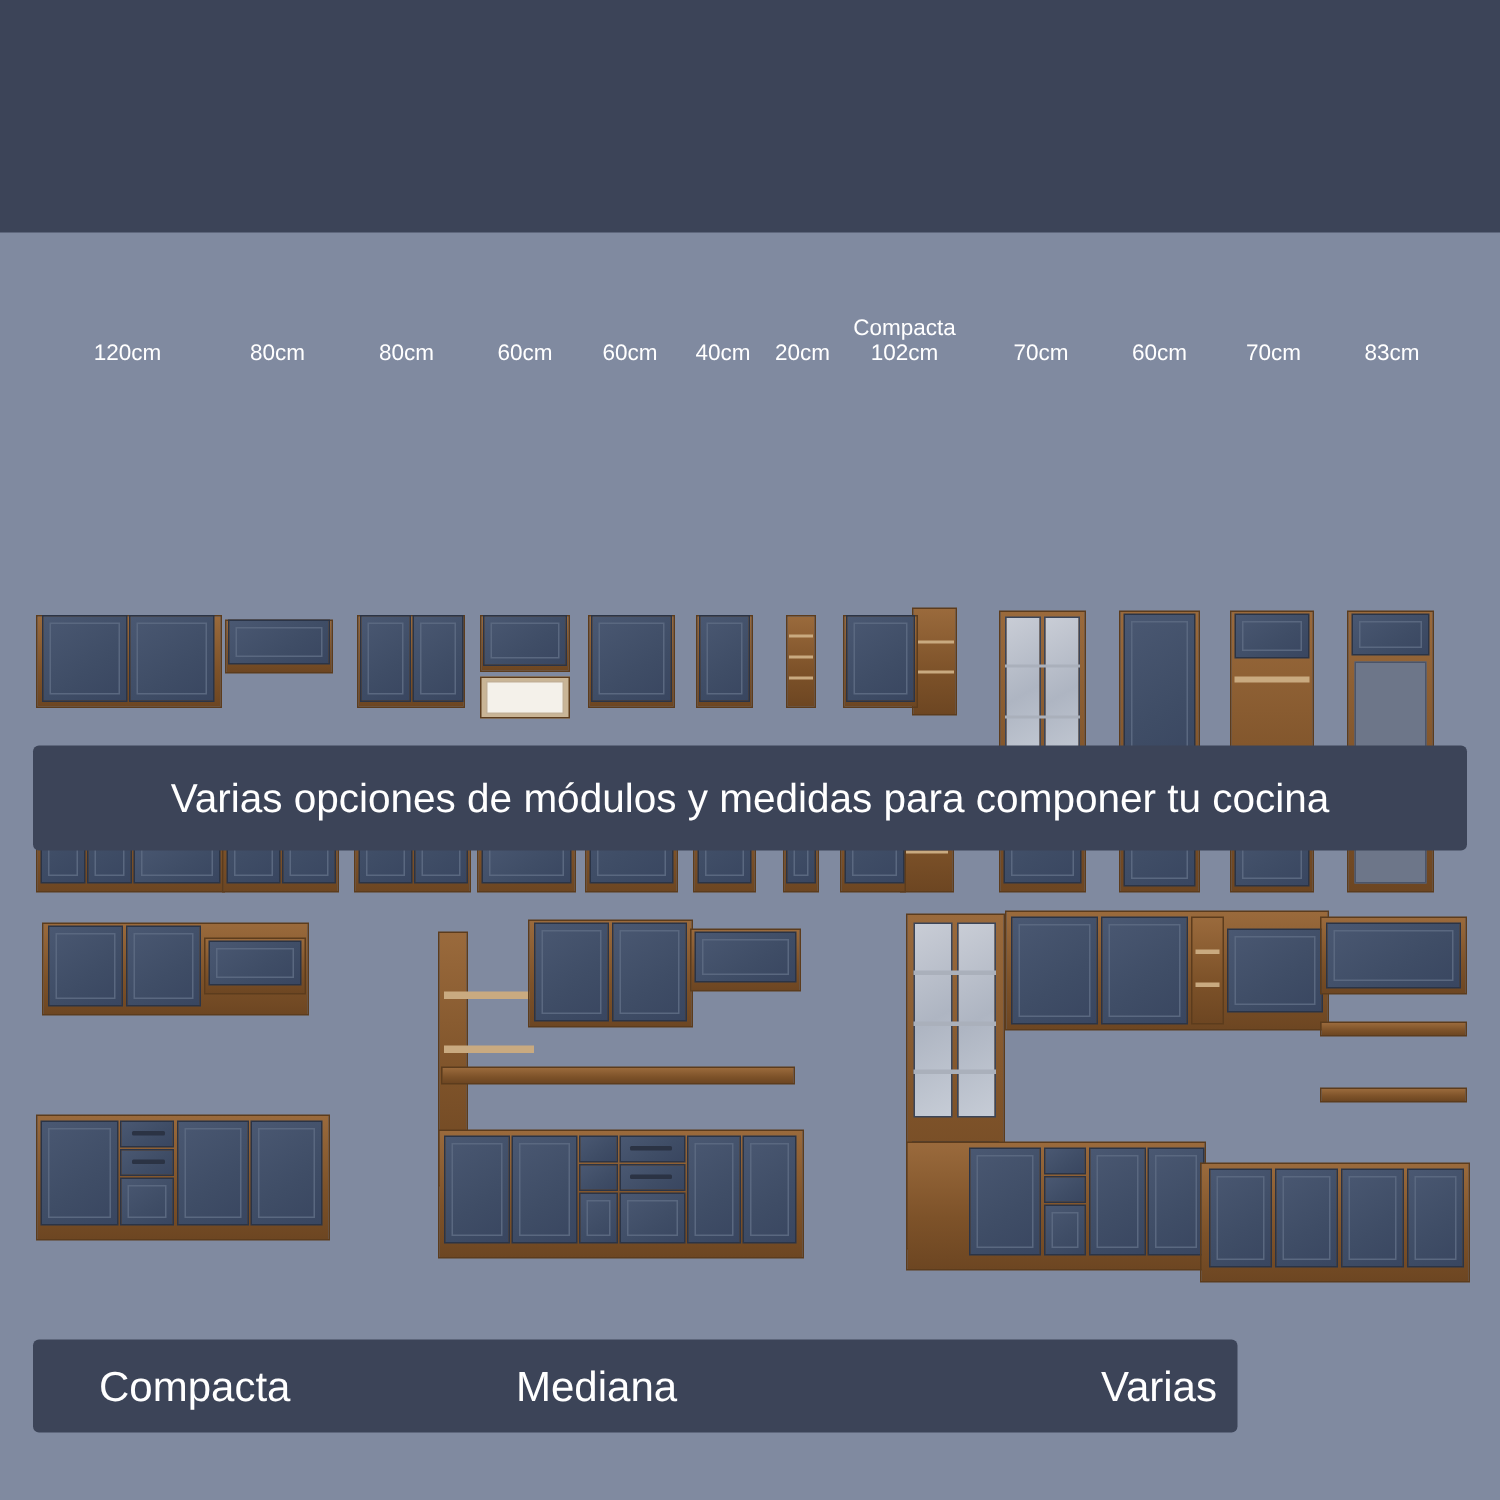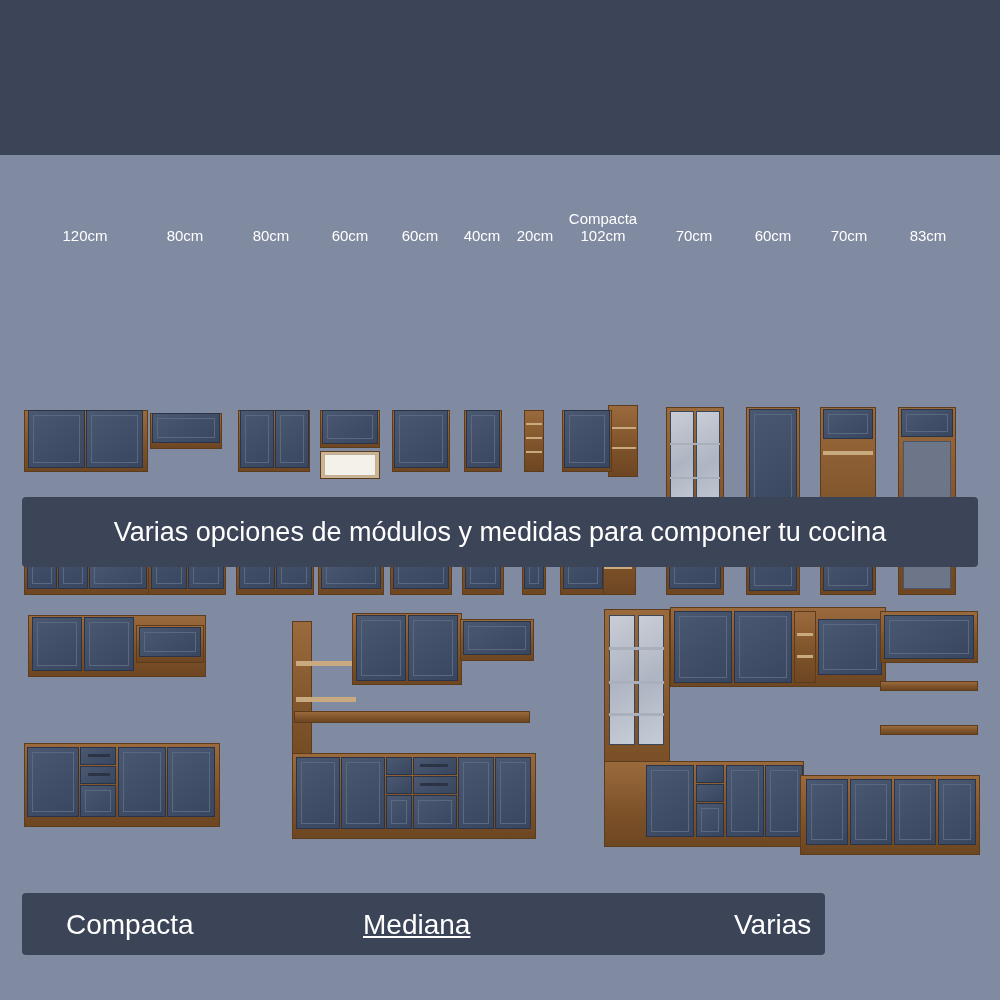--- a/index.html
+++ b/index.html
@@ -447,15 +447,15 @@
         <div class="inset"></div>
       </div>
     <div class="panel" style="left:938px;top:194px;width:38px;height:66px;">
         <div class="inset"></div>
       </div>
   </div>
 </div>
 
 <div class="footer">
   <div class="fl" style="left:44px;">Compacta</div>
-  <div class="fl" style="left:341px;text-decoration:underline;">Mediana</div>
+  <div class="fl" style="left:322px;">Mediana</div>
   <div class="fl" style="left:712px;">Varias</div>
 </div>
 
 </body></html>

